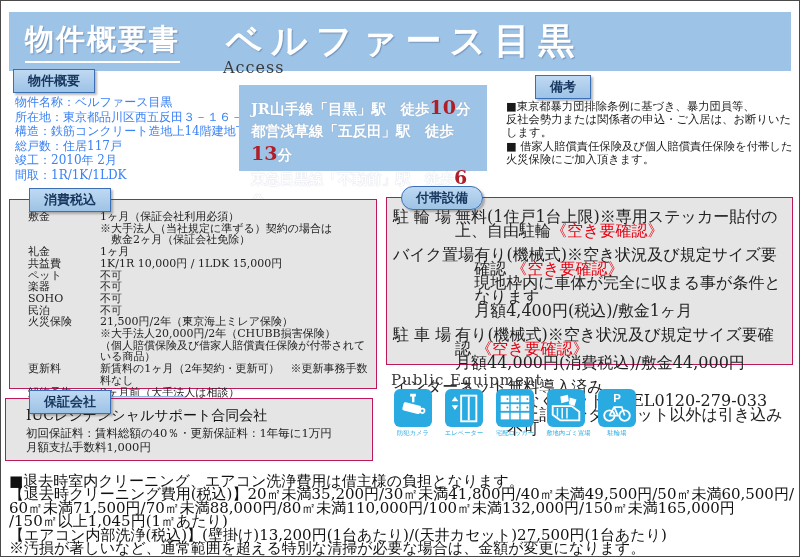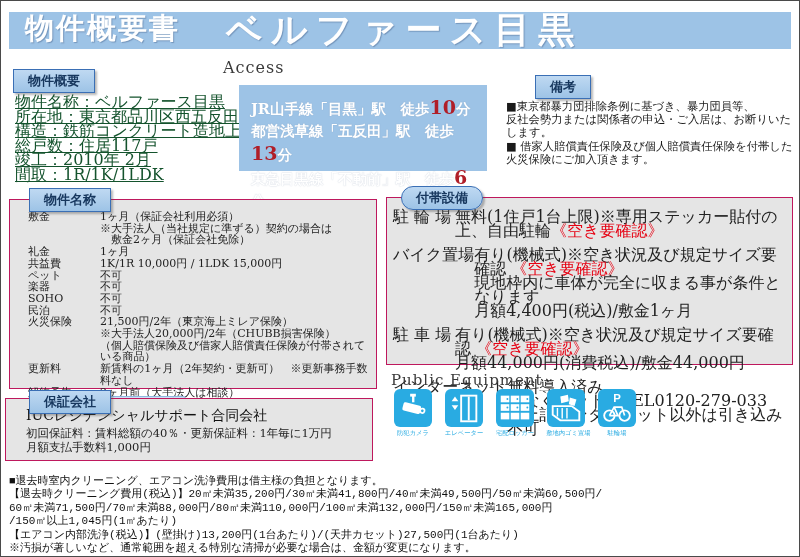--- a/index.html
+++ b/index.html
@@ -5,21 +5,21 @@
   html,body{margin:0;padding:0;}
   body{
     width:800px;height:557px;position:relative;background:#ffffff;
     font-family:"DejaVu Serif","Liberation Serif",serif;
     color:#222;overflow:hidden;
   }
   .page{position:absolute;inset:0;border:1px solid #4a4a4a;box-sizing:border-box;}
 
   
   .header-bar{
-    position:absolute;left:8px;top:11px;width:782px;height:37px;
+    position:absolute;left:8px;top:11px;width:782px;height:59px;
     background:#9DC3E6;display:flex;align-items:center;box-sizing:border-box;padding-left:16px;
   }
   .doc-type{
     color:#fff;font-size:29px;font-weight:bold;letter-spacing:2px;
     border-bottom:2px solid #fff;padding-bottom:1px;text-shadow:1px 1px 1px rgba(90,120,160,.6);
   }
   .prop-title{
     color:#fff;font-size:36px;font-weight:bold;letter-spacing:8px;margin-left:46px;
     text-shadow:1px 1px 1px rgba(90,120,160,.6);
   }
@@ -27,21 +27,21 @@
   .latin-heading{position:absolute;font-size:16px;color:#3a3a3a;letter-spacing:1px;}
 
   
   .chip{
     position:absolute;background:linear-gradient(#BFD9F2,#9DC3E6);
     border:1px solid #3A6FB5;color:#17375E;font-weight:bold;font-size:13px;
     padding:2px 14px;box-shadow:2px 2px 2px rgba(80,80,80,.4);white-space:nowrap;z-index:3;
   }
 
   
-  .overview-lines{position:absolute;left:14px;top:94px;font-size:16px;line-height:14.6px;color:#14532d;text-decoration:underline;}
+  .overview-lines{position:absolute;left:14px;top:94px;font-size:12px;line-height:14.6px;color:#3b82f6;}
 
   
   .access-box{
     position:absolute;left:238px;top:84px;width:248px;height:86px;background:#9DC3E6;
     box-sizing:border-box;padding:11px 10px 0 12px;color:#fff;font-size:14.5px;line-height:22px;
     font-weight:bold;text-shadow:0 0 1px rgba(120,140,170,.5);
   }
   .access-box .min{color:#B01E28;font-size:19px;font-weight:bold;text-shadow:none;}
 
   
@@ -65,21 +65,21 @@
   .g-company{font-size:14px;color:#111;}
   .g-lines{font-size:11.5px;line-height:13.5px;margin-top:2px;}
 
   
   .equip-row{position:absolute;left:390px;top:388px;display:flex;gap:7px;}
   .equip-item{width:44px;text-align:center;}
   .equip-icon{width:38px;height:38px;border-radius:6px;background:#29ABE2;margin:0 auto;display:block;}
   .equip-label{font-size:7px;color:#29ABE2;margin-top:2px;white-space:nowrap;transform:scale(.9);transform-origin:center top;}
 
   
-  .footer-lines{position:absolute;left:8px;top:474px;width:786px;font-size:11px;line-height:13.4px;color:#111;font-family:Liberation Mono, monospace;}
+  .footer-lines{position:absolute;left:8px;top:474px;width:786px;font-size:15px;line-height:13.4px;color:#111;}
 </style>
 </head>
 <body>
 
 <div class="page">
 
   <div class="header-bar">
     <span class="doc-type">物件概要書</span>
     <span class="prop-title">ベルファース目黒</span>
   </div>
@@ -109,21 +109,21 @@
   </div>
 
   <div class="chip" style="left:515px;top:74px;margin-left:19px;">備考</div>
   <div class="remarks-lines">
       <div>■東京都暴力団排除条例に基づき、暴力団員等、</div>
       <div>反社会勢力または関係者の申込・ご入居は、お断りいたします。</div>
       <div>■ 借家人賠償責任保険及び個人賠償責任保険を付帯した</div>
       <div>火災保険にご加入頂きます。</div>
     </div>
 
-  <div class="chip" style="left:28px;top:187px;">物件名称</div>
+  <div class="chip" style="left:28px;top:187px;">消費税込</div>
   <div class="box box-rental">
       <div class="kv-row">
         <span class="kv-term">敷金</span>
         <span class="kv-val">
           <div class="kv-line"><span>1ヶ月（保証会社利用必須）</span></div>
           <div class="kv-line"><span>※大手法人（当社規定に準ずる）契約の場合は</span></div>
           <div class="kv-line"><span>　敷金2ヶ月（保証会社免除）</span></div>
         </span>
       </div>
       <div class="kv-row">

